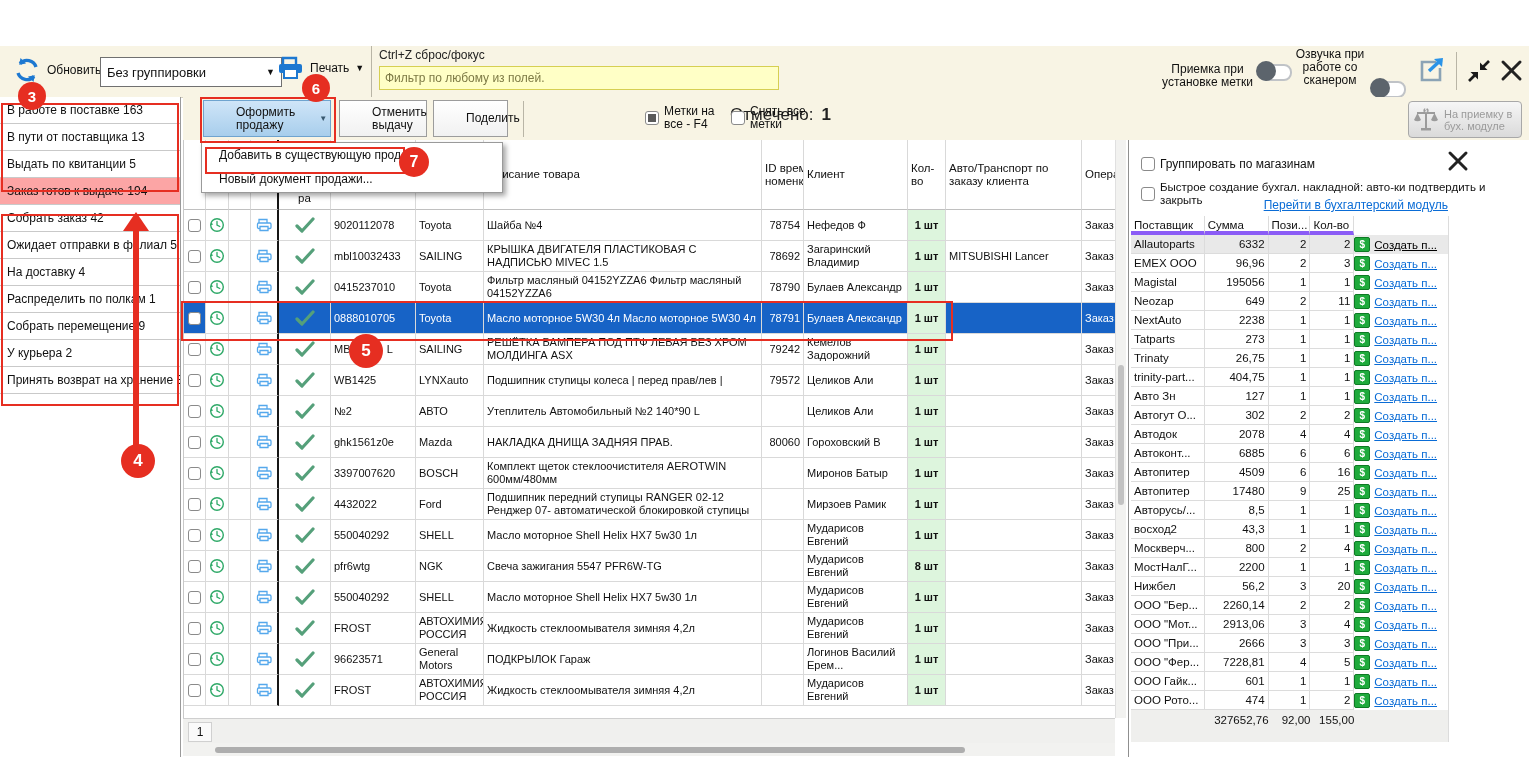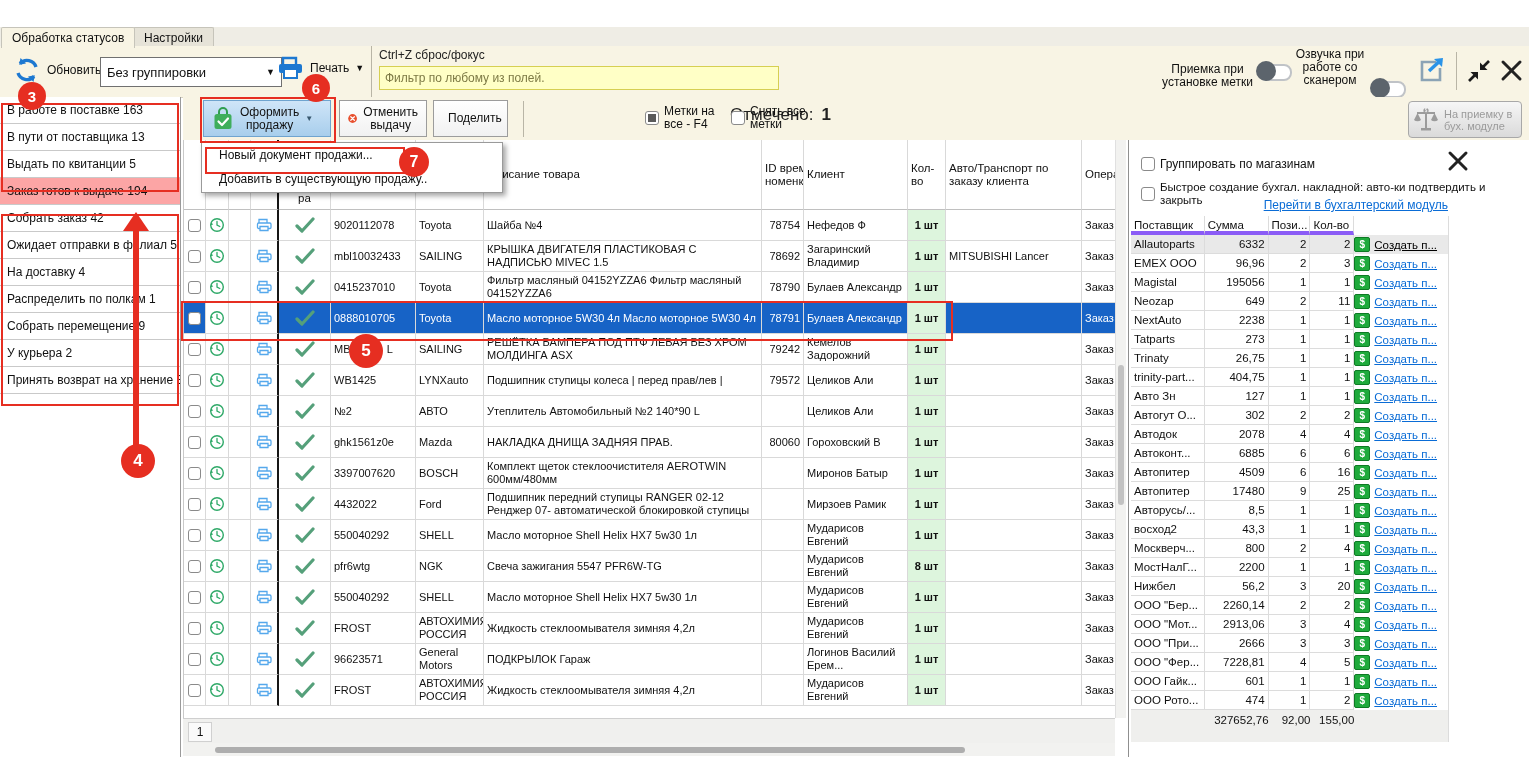--- a/index.html
+++ b/index.html
@@ -33,21 +33,21 @@
   .icon{display:inline-block;vertical-align:middle;}
   .xbtn{stroke:#222;stroke-width:3;stroke-linecap:round;}
 
   
   .sidebar{left:0;top:97px;width:180px;height:660px;background:#fff;border-right:1px solid #9a9a9a;}
   .side-item{height:26px;line-height:26px;border-bottom:1px solid #c9c9c9;padding-left:7px;font-size:12px;overflow:hidden;white-space:nowrap;background:#fff;}
   .side-item.selected{background:#fca5a5;}
 
   
   .actionbar{left:183px;top:97px;width:1346px;height:43px;background:#f8f4e4;}
-  .act-btn{position:absolute;display:flex;align-items:center;gap:6px;border:1px solid #9c9c9c;background:linear-gradient(#ffffff,#f1f1f1);font-size:12px;line-height:13px;padding:0 8px;text-align:center;}
+  .act-btn{position:absolute;display:flex;align-items:center;gap:24px;border:1px solid #9c9c9c;background:linear-gradient(#ffffff,#f1f1f1);font-size:12px;line-height:13px;padding:0 8px;}
   .act-btn.sale{background:linear-gradient(#cfe5f8,#a8ceec);border-color:#6fa4cf;}
   .marked{position:absolute;left:547px;top:8px;font-size:17px;color:#222;}
   .marked b{margin-left:8px;font-size:17px;}
   .checkbox{width:14px;height:14px;border:1px solid#8a8a8a;border-radius:3px;background:#fff;box-sizing:border-box;}
   .checkbox.ind::after{content:"";display:block;width:8px;height:8px;margin:2px;background:#5a5a5a;}
   .cb-group{position:absolute;display:flex;align-items:center;gap:5px;font-size:12px;line-height:13px;}
 
   
   .menu{left:201px;top:142px;width:300px;height:49px;background:#fff;border:1px solid #9a9a9a;box-shadow:3px 3px 5px rgba(0,0,0,.35);z-index:50;}
   .menu-item{height:24px;line-height:24px;padding-left:17px;font-size:12px;white-space:nowrap;}
@@ -113,28 +113,20 @@
   .ann-circle{background:#e62e21;border-radius:50%;color:#fff;font-weight:bold;display:flex;align-items:center;justify-content:center;}
   .arrow-shaft{background:#e62e21;}
   .arrow-head{width:0;height:0;border-left:13px solid transparent;border-right:13px solid transparent;border-bottom:19px solid #e62e21;}
 </style>
 </head>
 <body>
 
 <div id="screen">
 
 
-  <div class="abs tabstrip2">
-    <div class="sub-tab active" style="left:1px;">
-      <span>Обработка статусов</span>
-    </div>
-    <div class="sub-tab" style="left:133px;">
-      <span>Настройки</span>
-    </div>
-  </div>
 
   <div class="abs toolbar">
     <div class="tb-item" style="left:13px;top:10px;">
       <svg class="icon" width="28" height="28" viewBox="0 0 28 28">
         <path d="M23 11 A9.5 9.5 0 0 0 7 7.5" fill="none" stroke="#1d78d1" stroke-width="3.4"></path>
         <path d="M7.5 2 L6.2 8.8 L13 7.6 Z" fill="#1d78d1"></path>
         <path d="M5 17 A9.5 9.5 0 0 0 21 20.5" fill="none" stroke="#1d78d1" stroke-width="3.4"></path>
         <path d="M20.5 26 L21.8 19.2 L15 20.4 Z" fill="#1d78d1"></path>
       </svg>
       <span>Обновить</span>
@@ -1126,22 +1118,22 @@
         <div class="r-sup"></div>
         <div class="r-sum">327652,76</div>
         <div class="r-pos">92,00</div>
         <div class="r-qty">155,00</div>
         <div class="r-act"></div>
       </div>
     </div>
   </div>
 
   <div class="abs menu">
+    <div class="menu-item">Добавить в существующую продажу..</div>
     <div class="menu-item">Новый документ продажи...</div>
-    <div class="menu-item">Добавить в существующую продажу..</div>
   </div>
 
   <div class="ann ann-box" style="left:1px;top:103px;width:174px;height:85px;"></div>
   <div class="ann ann-box" style="left:1px;top:214px;width:174px;height:188px;"></div>
   <div class="ann ann-box" style="left:200px;top:97px;width:132px;height:42px;"></div>
   <div class="ann ann-box" style="left:205px;top:147px;width:196px;height:23px;"></div>
   <div class="ann ann-box" style="left:181px;top:301px;width:768px;height:36px;"></div>
 
   <div class="ann arrow-shaft" style="left:133px;top:229px;width:6px;height:216px;"></div>
   <div class="ann arrow-head" style="left:123px;top:212px;"></div>

